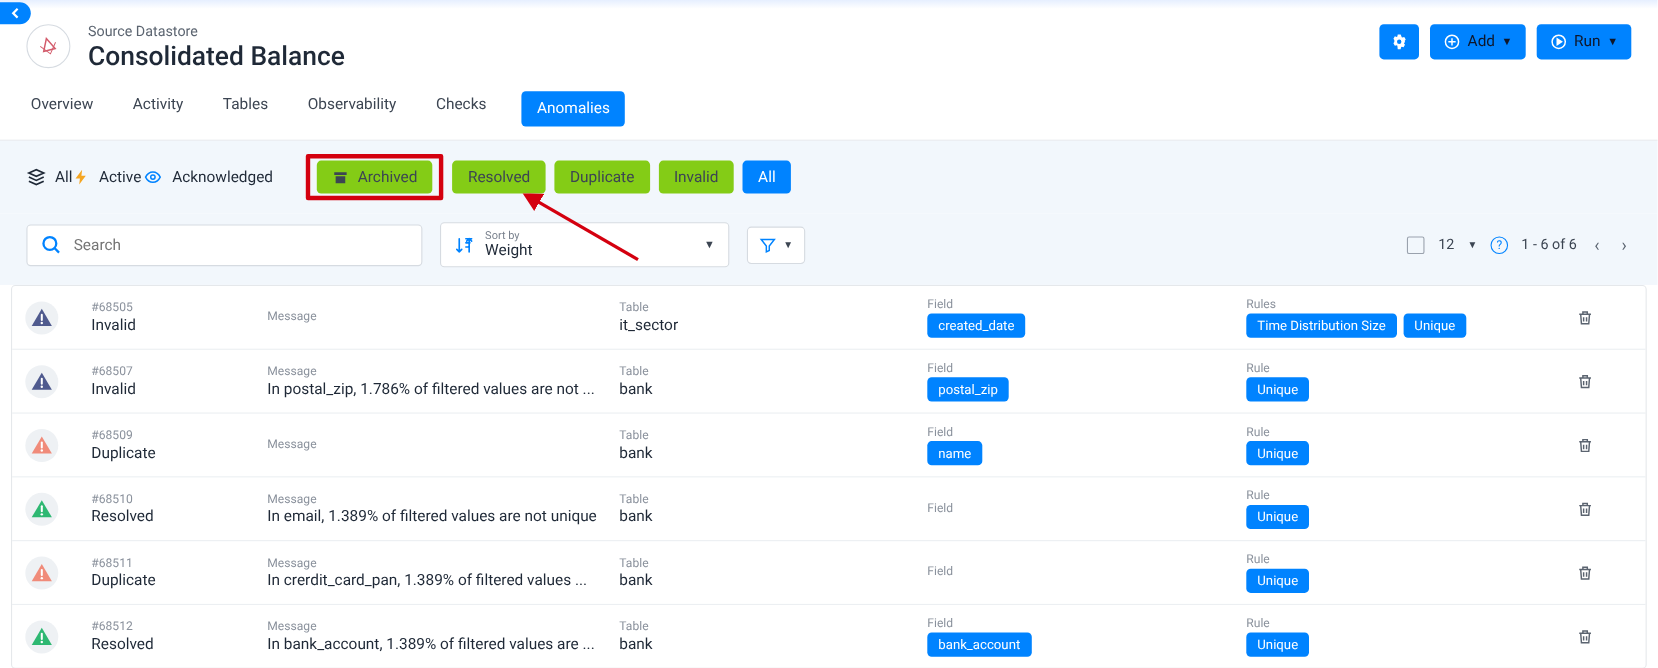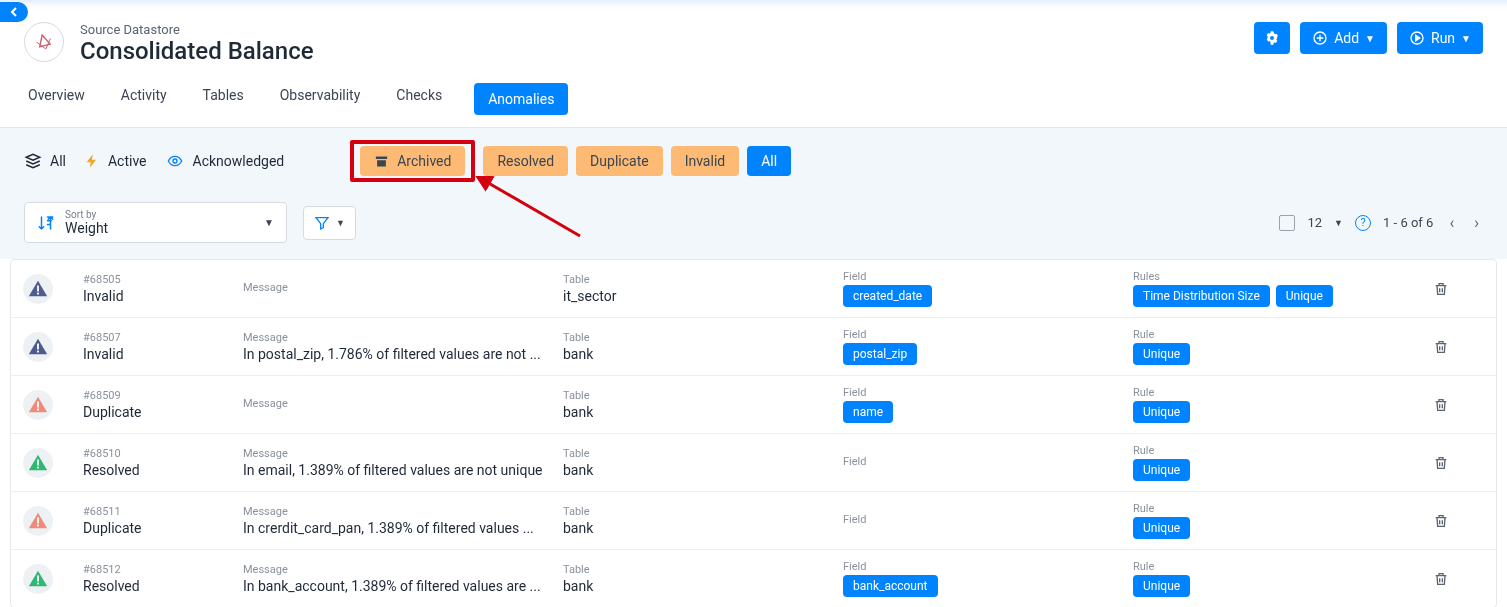--- a/index.html
+++ b/index.html
@@ -7,32 +7,32 @@
   .top-ribbon { height: 8px; background: linear-gradient(#e6efff,#fff); position: relative; }
   .collapse-tab { position: absolute; left: 0; top: 2px; width: 28px; height: 20px; background: #0083ff; border-radius: 0 10px 10px 0; display: flex; align-items: center; justify-content: center; color: #fff; cursor: pointer; font-size: 12px; }
 
   .header { display: flex; align-items: flex-start; padding: 14px 24px 0 24px; }
   .logo-circle { width: 40px; height: 40px; border: 1px solid #d6dbe1; border-radius: 50%; display: flex; align-items: center; justify-content: center; margin-right: 16px; }
   .logo-inner { width: 18px; height: 18px; transform: rotate(-15deg); }
   .hdr-text { flex: 1; }
   .hdr-sub { font-size: 13px; color: #5b6470; }
   .hdr-title { font-size: 24px; font-weight: 500; color: #1f2937; }
   .hdr-actions { display: flex; gap: 10px; margin-left: auto; }
-  .btn { display: inline-flex; align-items: center; gap: 6px; background: #0083ff; color: #ffffff; border: none; border-radius: 4px; padding: 8px 12px; font-size: 14px; cursor: pointer; }
+  .btn { display: inline-flex; align-items: center; gap: 6px; background: #0083ff; color: #0f172a; border: none; border-radius: 4px; padding: 8px 12px; font-size: 14px; cursor: pointer; }
   .btn .chev { font-size: 10px; }
   .btn.icon-only { padding: 8px 10px; }
 
   .tabs { display: flex; gap: 28px; padding: 22px 24px 0 24px; border-bottom: 1px solid #e5e8eb; }
   .tab { padding: 0 4px 14px 4px; font-size: 14px; color: #3c4552; cursor: pointer; }
   .tab.active { background: #0083ff; color: #fff; border-radius: 4px; padding: 8px 14px; position: relative; top: -4px; margin-bottom: 8px; }
 
-  .filter-bar { background: #f2f7fc; padding: 12px 24px; display: flex; align-items: center; flex-wrap: wrap; gap: 18px; position: relative; }
+  .filter-bar { background: #f2f7fc; padding: 12px 24px; display: flex; align-items: center; flex-wrap: wrap; position: relative; }
   .filt-item { display: inline-flex; align-items: center; gap: 8px; font-size: 14px; color: #1f2937; cursor: pointer; }
   .filter-group2 { display: inline-flex; gap: 8px; align-items: center; position: relative; }
-  .pill { background: #fdba74; color: #3c4552; padding: 7px 14px; border-radius: 4px; font-size: 14px; cursor: pointer; border: none; }
+  .pill { background: #84cc16; color: #3c4552; padding: 7px 14px; border-radius: 4px; font-size: 14px; cursor: pointer; border: none; }
   .pill.active { background: #0083ff; color: #fff; }
   .archived-box { border: 4px solid #d4000f; padding: 2px 6px; border-radius: 2px; display: inline-flex; }
   .arrow-annot { position: absolute; left: 470px; top: 48px; pointer-events: none; }
 
   .toolbar-row { background: #f2f7fc; padding: 8px 24px 16px 24px; display: flex; align-items: center; gap: 16px; }
   .search-box { flex: 0 0 360px; background: #fff; border: 1px solid #d6dbe1; border-radius: 4px; display: flex; align-items: center; padding: 8px 12px; gap: 10px; }
   .search-box input { border: none; outline: none; font-size: 14px; flex: 1; }
   .sort-box { background: #fff; border: 1px solid #d6dbe1; border-radius: 4px; display: flex; align-items: center; padding: 6px 12px; gap: 10px; width: 263px; }
   .sort-text .lbl { font-size: 10px; color: #7a828e; }
   .sort-text .val { font-size: 14px; color: #1f2937; }
@@ -152,20 +152,27 @@
     <defs>
         <marker id="ah" markerWidth="10" markerHeight="10" refX="2" refY="3" orient="auto">
           <path d="M0 0 L6 3 L0 6 Z" fill="#d4000f"></path>
         </marker>
       </defs>
     <path d="M110 60 L15 5" stroke="#d4000f" stroke-width="3" fill="none" marker-end="url(#ah)"></path>
   </svg>
 </div>
 
 <div class="toolbar-row">
+  <div class="search-box">
+    <svg width="20" height="20" viewBox="0 0 24 24" fill="none" stroke="#0083ff" stroke-width="2.5">
+        <circle cx="10" cy="10" r="7"></circle>
+        <path d="M20 20l-5-5"></path>
+      </svg>
+    <input placeholder="Search" style="">
+  </div>
   <div class="sort-box">
     <svg width="18" height="18" viewBox="0 0 24 24" fill="none" stroke="#0083ff" stroke-width="2">
         <path d="M6 4v16M6 20l-3-3M6 20l3-3M14 4h7M14 9h5M14 14h3M18 20V4M18 4l3 3M18 4l-3 3" stroke-linecap="round"></path>
       </svg>
     <div class="sort-text">
       <div class="lbl">Sort by</div>
       <div class="val">Weight</div>
     </div>
     <span style="flex:1"></span>
     <span style="font-size:10px;color:#3c4552">▼</span>

